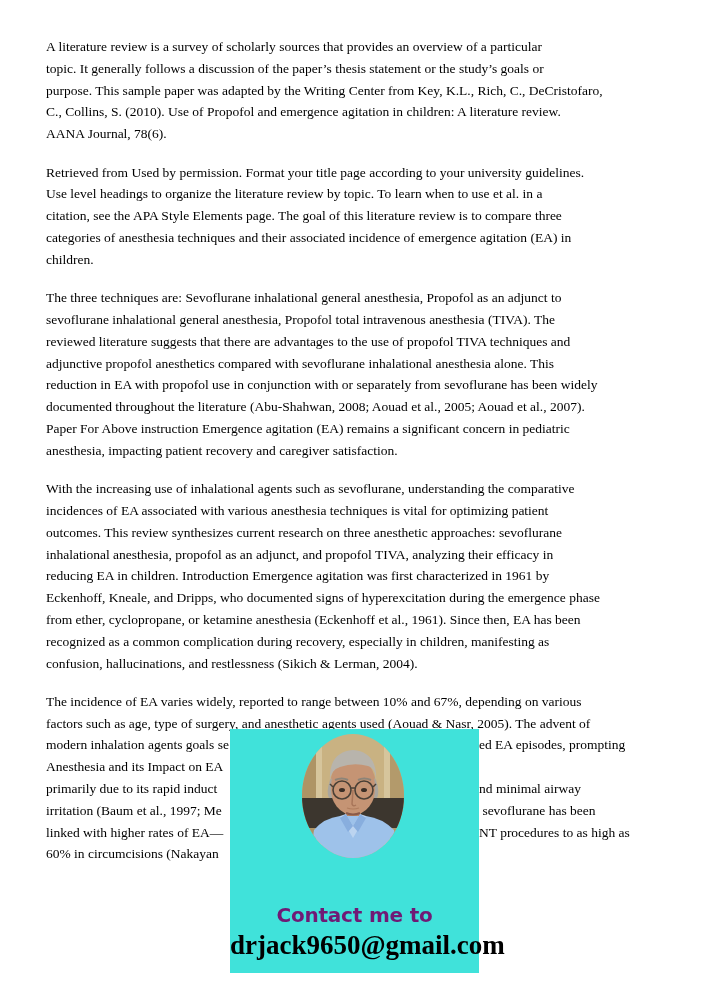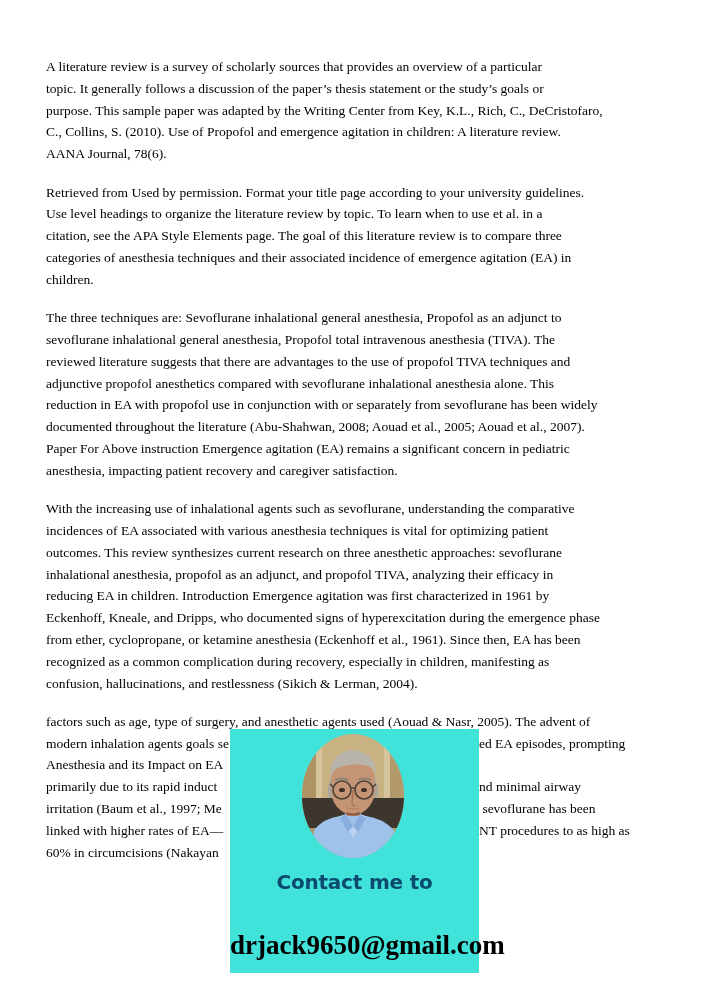--- a/index.html
+++ b/index.html
@@ -1,21 +1,21 @@
 <!DOCTYPE html>
 <html><head>
 <meta charset="utf-8">
 <style>
   html,body { margin:0; padding:0; }
   body {
     width:708px; height:1000px; position:relative; overflow:hidden;
     background:#ffffff; color:#000000;
     font-family:"Liberation Serif", serif;
   }
-  .content { padding:56px 0 0 46px; }
+  .content { padding:36px 0 0 46px; }
   .para {
     margin:0 0 16.6px 0;
     font-size:13.5px; line-height:21.8px;
     white-space:pre;
   }
   .p5 { margin:0; }
   .p5 .ln {
     position:relative; height:21.8px;
     font-size:13.5px; line-height:21.8px; white-space:pre;
   }
@@ -66,20 +66,21 @@
 incidences of EA associated with various anesthesia techniques is vital for optimizing patient
 outcomes. This review synthesizes current research on three anesthetic approaches: sevoflurane
 inhalational anesthesia, propofol as an adjunct, and propofol TIVA, analyzing their efficacy in
 reducing EA in children. Introduction Emergence agitation was first characterized in 1961 by
 Eckenhoff, Kneale, and Dripps, who documented signs of hyperexcitation during the emergence phase
 from ether, cyclopropane, or ketamine anesthesia (Eckenhoff et al., 1961). Since then, EA has been
 recognized as a common complication during recovery, especially in children, manifesting as
 confusion, hallucinations, and restlessness (Sikich &amp; Lerman, 2004).</p>
 
   <div class="p5">
+    <div class="ln"><span>The incidence of EA varies widely, reported to range between 10% and 67%, depending on various</span></div>
     <div class="ln"><span>factors such as age, type of surgery, and anesthetic agents used (Aouad &amp; Nasr, 2005). The advent of</span></div>
     <div class="ln"><span>modern inhalation agents goals se</span><span class="rt">ed EA episodes, prompting</span></div>
     <div class="ln"><span>Anesthesia and its Impact on EA</span></div>
     <div class="ln"><span>primarily due to its rapid induct</span><span class="rt">nd minimal airway</span></div>
     <div class="ln"><span>irritation (Baum et al., 1997; Me</span><span class="rt"> sevoflurane has been</span></div>
     <div class="ln"><span>linked with higher rates of EA—</span><span class="rt">NT procedures to as high as</span></div>
     <div class="ln"><span>60% in circumcisions (Nakayan</span></div>
   </div>
 </div>
 
@@ -113,17 +114,17 @@
       <line x1="71" y1="53" x2="74" y2="50" stroke="#4a4036" stroke-width="1.4"></line>
       <ellipse cx="40" cy="56" rx="3" ry="2" fill="#3a2e26"></ellipse>
       <ellipse cx="62" cy="56" rx="3" ry="2" fill="#3a2e26"></ellipse>
       <path d="M33 46 Q40 43 46 46" fill="none" stroke="#8d8478" stroke-width="2"></path>
       <path d="M56 46 Q62 43 69 46" fill="none" stroke="#8d8478" stroke-width="2"></path>
       <path d="M51 56 L50 70 Q51 73 54 71" fill="none" stroke="#a8765a" stroke-width="1.5"></path>
       <path d="M44 79 Q51 82 58 79" fill="none" stroke="#8a5a48" stroke-width="2"></path>
       <path d="M45 74 Q51 76 57 74" fill="none" stroke="#b07d5e" stroke-width="1.2"></path>
     </g>
   </svg>
-  <div class="headings" style="color: #0c4a6e;">
+  <div class="headings" style="color: #701a75; margin-top: 33px;">
     <div>Contact me to</div>
   </div>
   <div class="email" style="color: rgb(0, 0, 0);">drjack9650@gmail.com</div>
 </div>
 
 </body></html>

